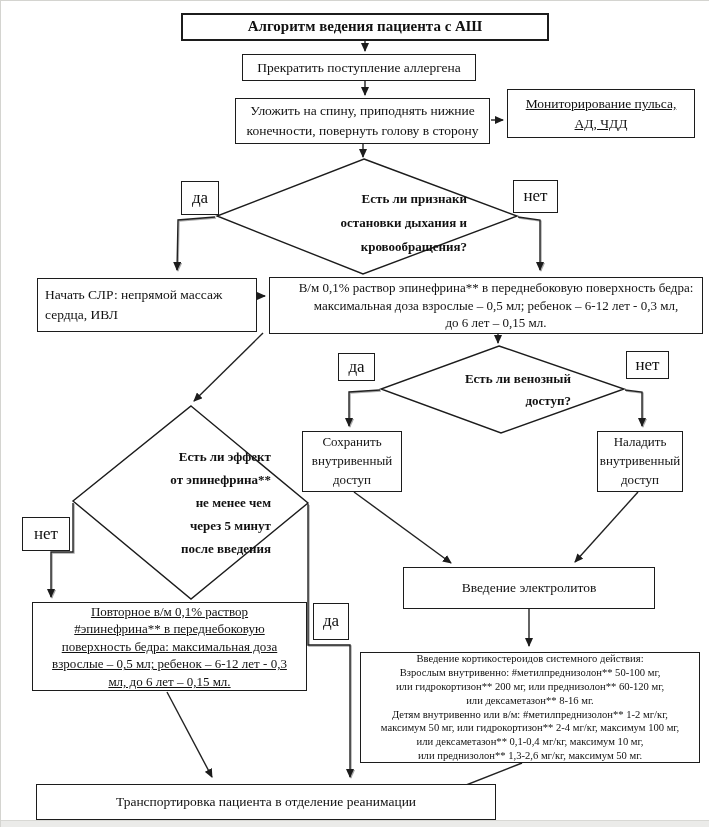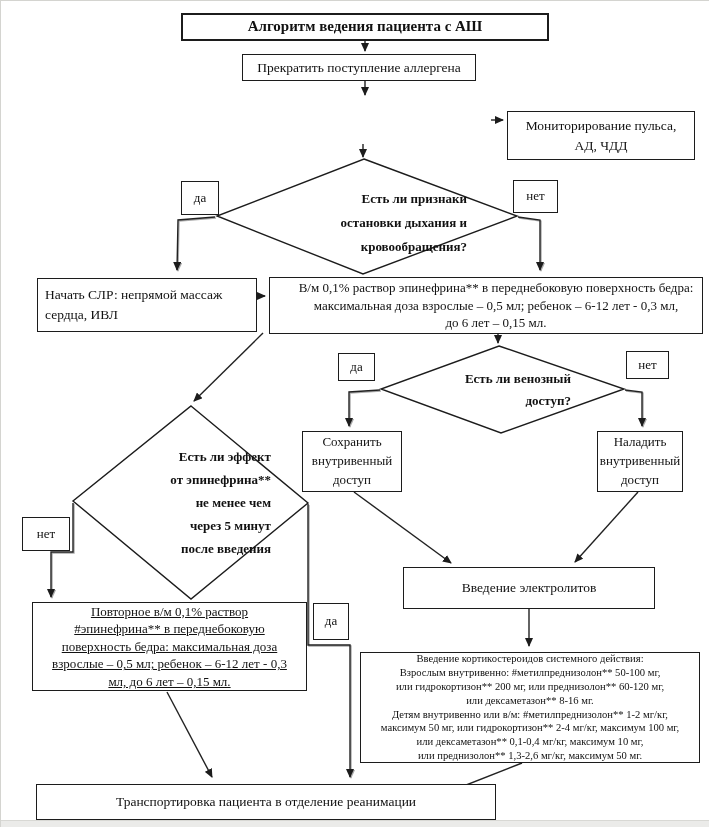--- a/index.html
+++ b/index.html
@@ -18,21 +18,21 @@
     text-align:center;white-space:pre-line;line-height:1.45;
   }
   .dtext{
     position:absolute;z-index:2;text-align:right;white-space:pre-line;font-weight:bold;
   }
   .sz-title{font-size:15px;font-weight:bold;border-width:2px;}
   .sz-norm{font-size:13.5px;}
   .sz-small{font-size:13px;}
   .sz-tiny{font-size:10.6px;line-height:1.3;}
   .left-text{justify-content:flex-start;text-align:left;padding-left:7px;}
-  .tag{font-size:13px;}
+  .tag{font-size:17px;}
   .shadowed{filter:drop-shadow(1.6px 1.6px 0px #aaaaaa);}
 </style>
 </head>
 <body>
 
 <div id="page">
 
   <svg class="layer" width="709" height="827" viewBox="0 0 709 827">
     <defs>
       <marker id="ah" markerUnits="userSpaceOnUse" markerWidth="10" markerHeight="8" refX="8" refY="4" orient="auto">
@@ -67,22 +67,24 @@
       <path d="M624,389 L641,391 L641,425" marker-end="url(#ah)"></path>
       <path d="M72,502 L72,551 L50,551 L50,596" marker-end="url(#ah)"></path>
       <path d="M307,503 L307,644 L349,644 L349,776" marker-end="url(#ah)"></path>
     </g>
   </svg>
 
   <div class="node sz-title" style="left:180px;top:12px;width:368px;height:28px;">Алгоритм ведения пациента с АШ</div>
 
   <div class="node sz-norm" style="left:241px;top:53px;width:234px;height:27px;">Прекратить поступление аллергена</div>
 
+  <div class="node sz-norm" style="left:234px;top:97px;width:255px;height:46px;">Уложить на спину, приподнять нижние
+конечности, повернуть голову в сторону</div>
 
-  <div class="node sz-norm" style="left:506px;top:110px;width:188px;height:49px;">Мониторирование пульса,
+  <div class="node sz-norm" style="left:506px;top:88px;width:188px;height:49px;text-decoration:underline;">Мониторирование пульса,
 АД, ЧДД</div>
 
   <div class="node tag" style="left:180px;top:180px;width:38px;height:34px;">да</div>
   <div class="node tag" style="left:512px;top:179px;width:45px;height:33px;">нет</div>
 
   <div class="dtext sz-small" style="left:266px;top:186px;width:200px;line-height:24px;">Есть ли признаки
 остановки дыхания и
 кровообращения?</div>
 
   <div class="node sz-norm left-text" style="left:36px;top:277px;width:220px;height:54px;">Начать СЛР: непрямой массаж

